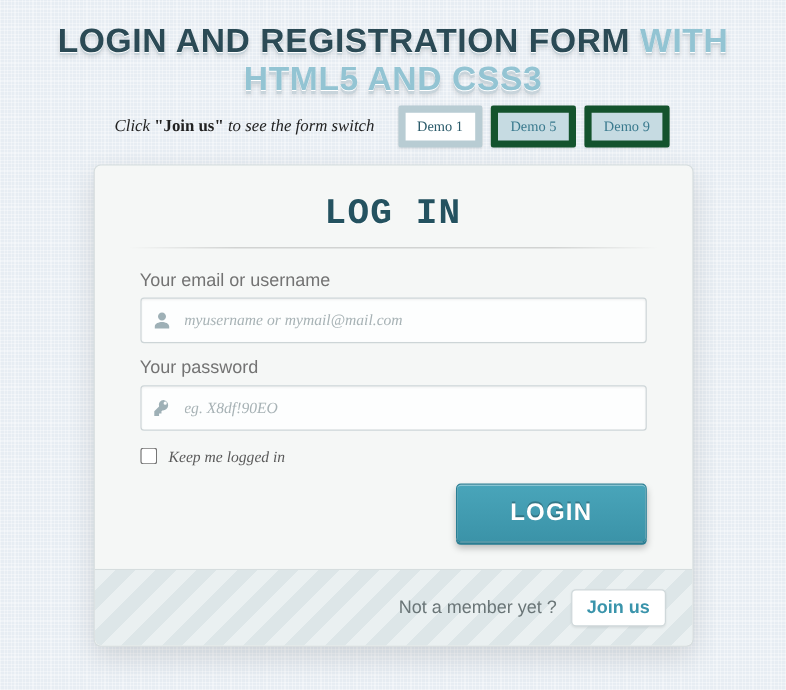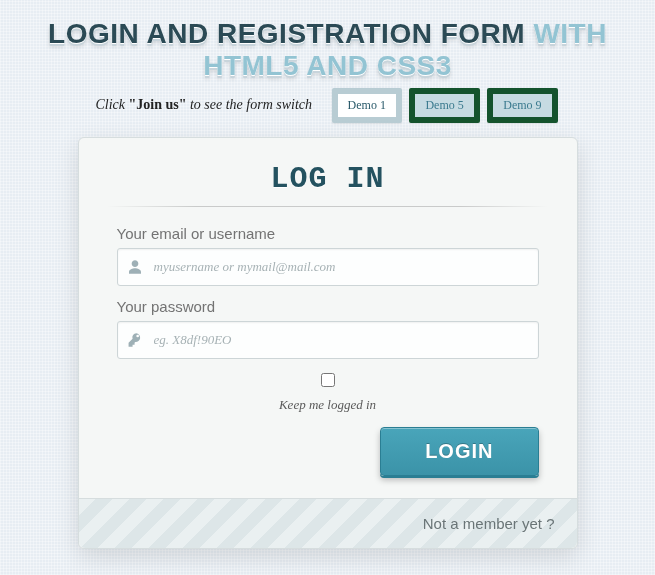--- a/index.html
+++ b/index.html
@@ -111,28 +111,26 @@
     font-style: italic;
     font-size: 13px;
     color: #555;
     background: #fdfefe;
     box-shadow: inset 0 1px 2px rgba(0,0,0,0.06);
     outline: none;
   }
   .text-input::placeholder { color: #a7b2b5; }
   .check-row {
     display: flex;
-    align-items: center;
     gap: 10px;
     margin: 14px 0 6px;
     font-family: Georgia, serif;
     font-style: italic;
     font-size: 13px;
     color: #5a5a5a;
-    flex-direction: column;
   }
   .check-row input { width: 14px; height: 14px; }
   .actions {
     display: flex;
     justify-content: flex-end;
     padding: 8px 0 22px;
   }
   .login-btn {
     font-family: "Arial Black", Impact, sans-serif;
     text-transform: uppercase;
@@ -227,14 +225,15 @@
       <span>Keep me logged in</span>
     </label>
 
     <div class="actions">
       <button class="login-btn">Login</button>
     </div>
   </div>
 
   <div class="footer">
     <span class="footer-text">Not a member yet ?</span>
+    <button class="join-btn">Join us</button>
   </div>
 </div>
 
 </body></html>

